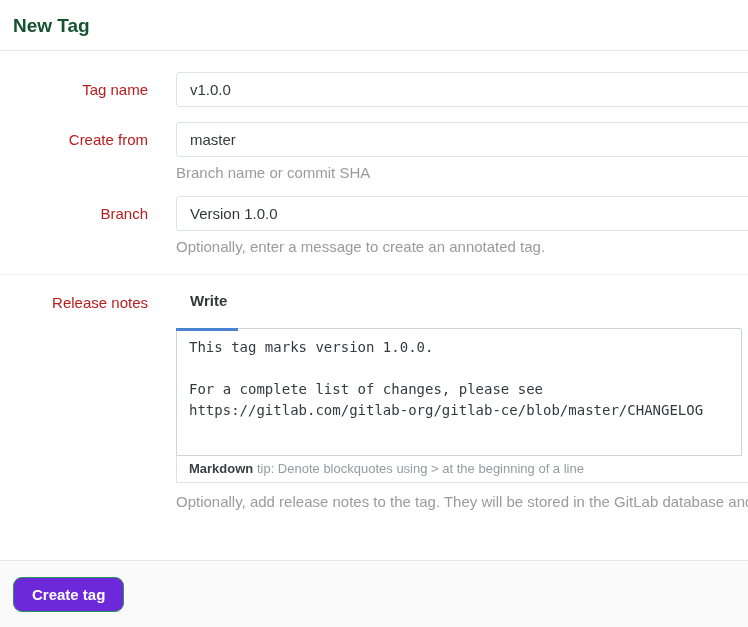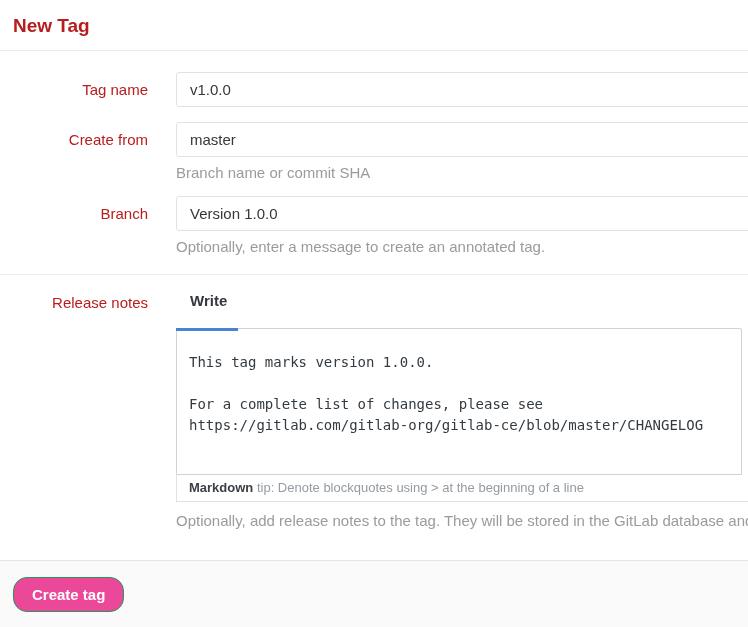--- a/index.html
+++ b/index.html
@@ -5,21 +5,21 @@
   * { margin: 0; padding: 0; box-sizing: border-box; }
   html, body { width: 748px; height: 627px; overflow: hidden; background: #fff; }
   body {
     font-family: "Liberation Sans", sans-serif;
     color: #34383c;
     position: relative;
   }
   .page-title {
     font-size: 19px;
     font-weight: bold;
-    color: #b91c1c;
+    color: #14532d;
     padding: 15px 0 13px 13px;
   }
   .top-divider {
     border: none;
     border-top: 1px solid #e7e9ed;
   }
   .form { padding-top: 21px; }
   .form-row { display: flex; margin-bottom: 15px; }
   .col-label {
     width: 148px;
@@ -70,24 +70,24 @@
   .tab-indicator {
     position: absolute;
     top: 0; left: 0;
     width: 62px; height: 3px;
     background: #4a83d3;
     z-index: 2;
   }
   .md-textarea {
     display: block;
     width: 566px;
-    height: 147px;
+    height: 128px;
     border: 1px solid #ccd3db;
     border-radius: 2px 2px 0 0;
-    padding: 23px 12px;
+    padding: 8px 12px;
     font-family: "DejaVu Sans Mono", monospace;
     font-size: 14px;
     line-height: 21px;
     color: #333b42;
     resize: none;
     outline: none;
   }
   .md-tip {
     width: 626px;
     border: 1px solid #dfe3e8;
@@ -109,23 +109,23 @@
   .form-actions {
     position: absolute;
     left: 0; right: 0; bottom: 0;
     height: 67px;
     background: #fafafa;
     border-top: 1px solid #e3e5e8;
     padding: 16px 0 0 13px;
   }
   .btn-create {
     display: inline-block;
-    background: #ec4899;
+    background: #6d28d9;
     border: 1px solid #24975a;
-    border-radius: 14px;
+    border-radius: 9px;
     color: #fff;
     font-family: "Liberation Sans", sans-serif;
     font-size: 15px;
     font-weight: bold;
     padding: 8px 18px;
     cursor: pointer;
   }
 </style>
 </head>
 <body>

